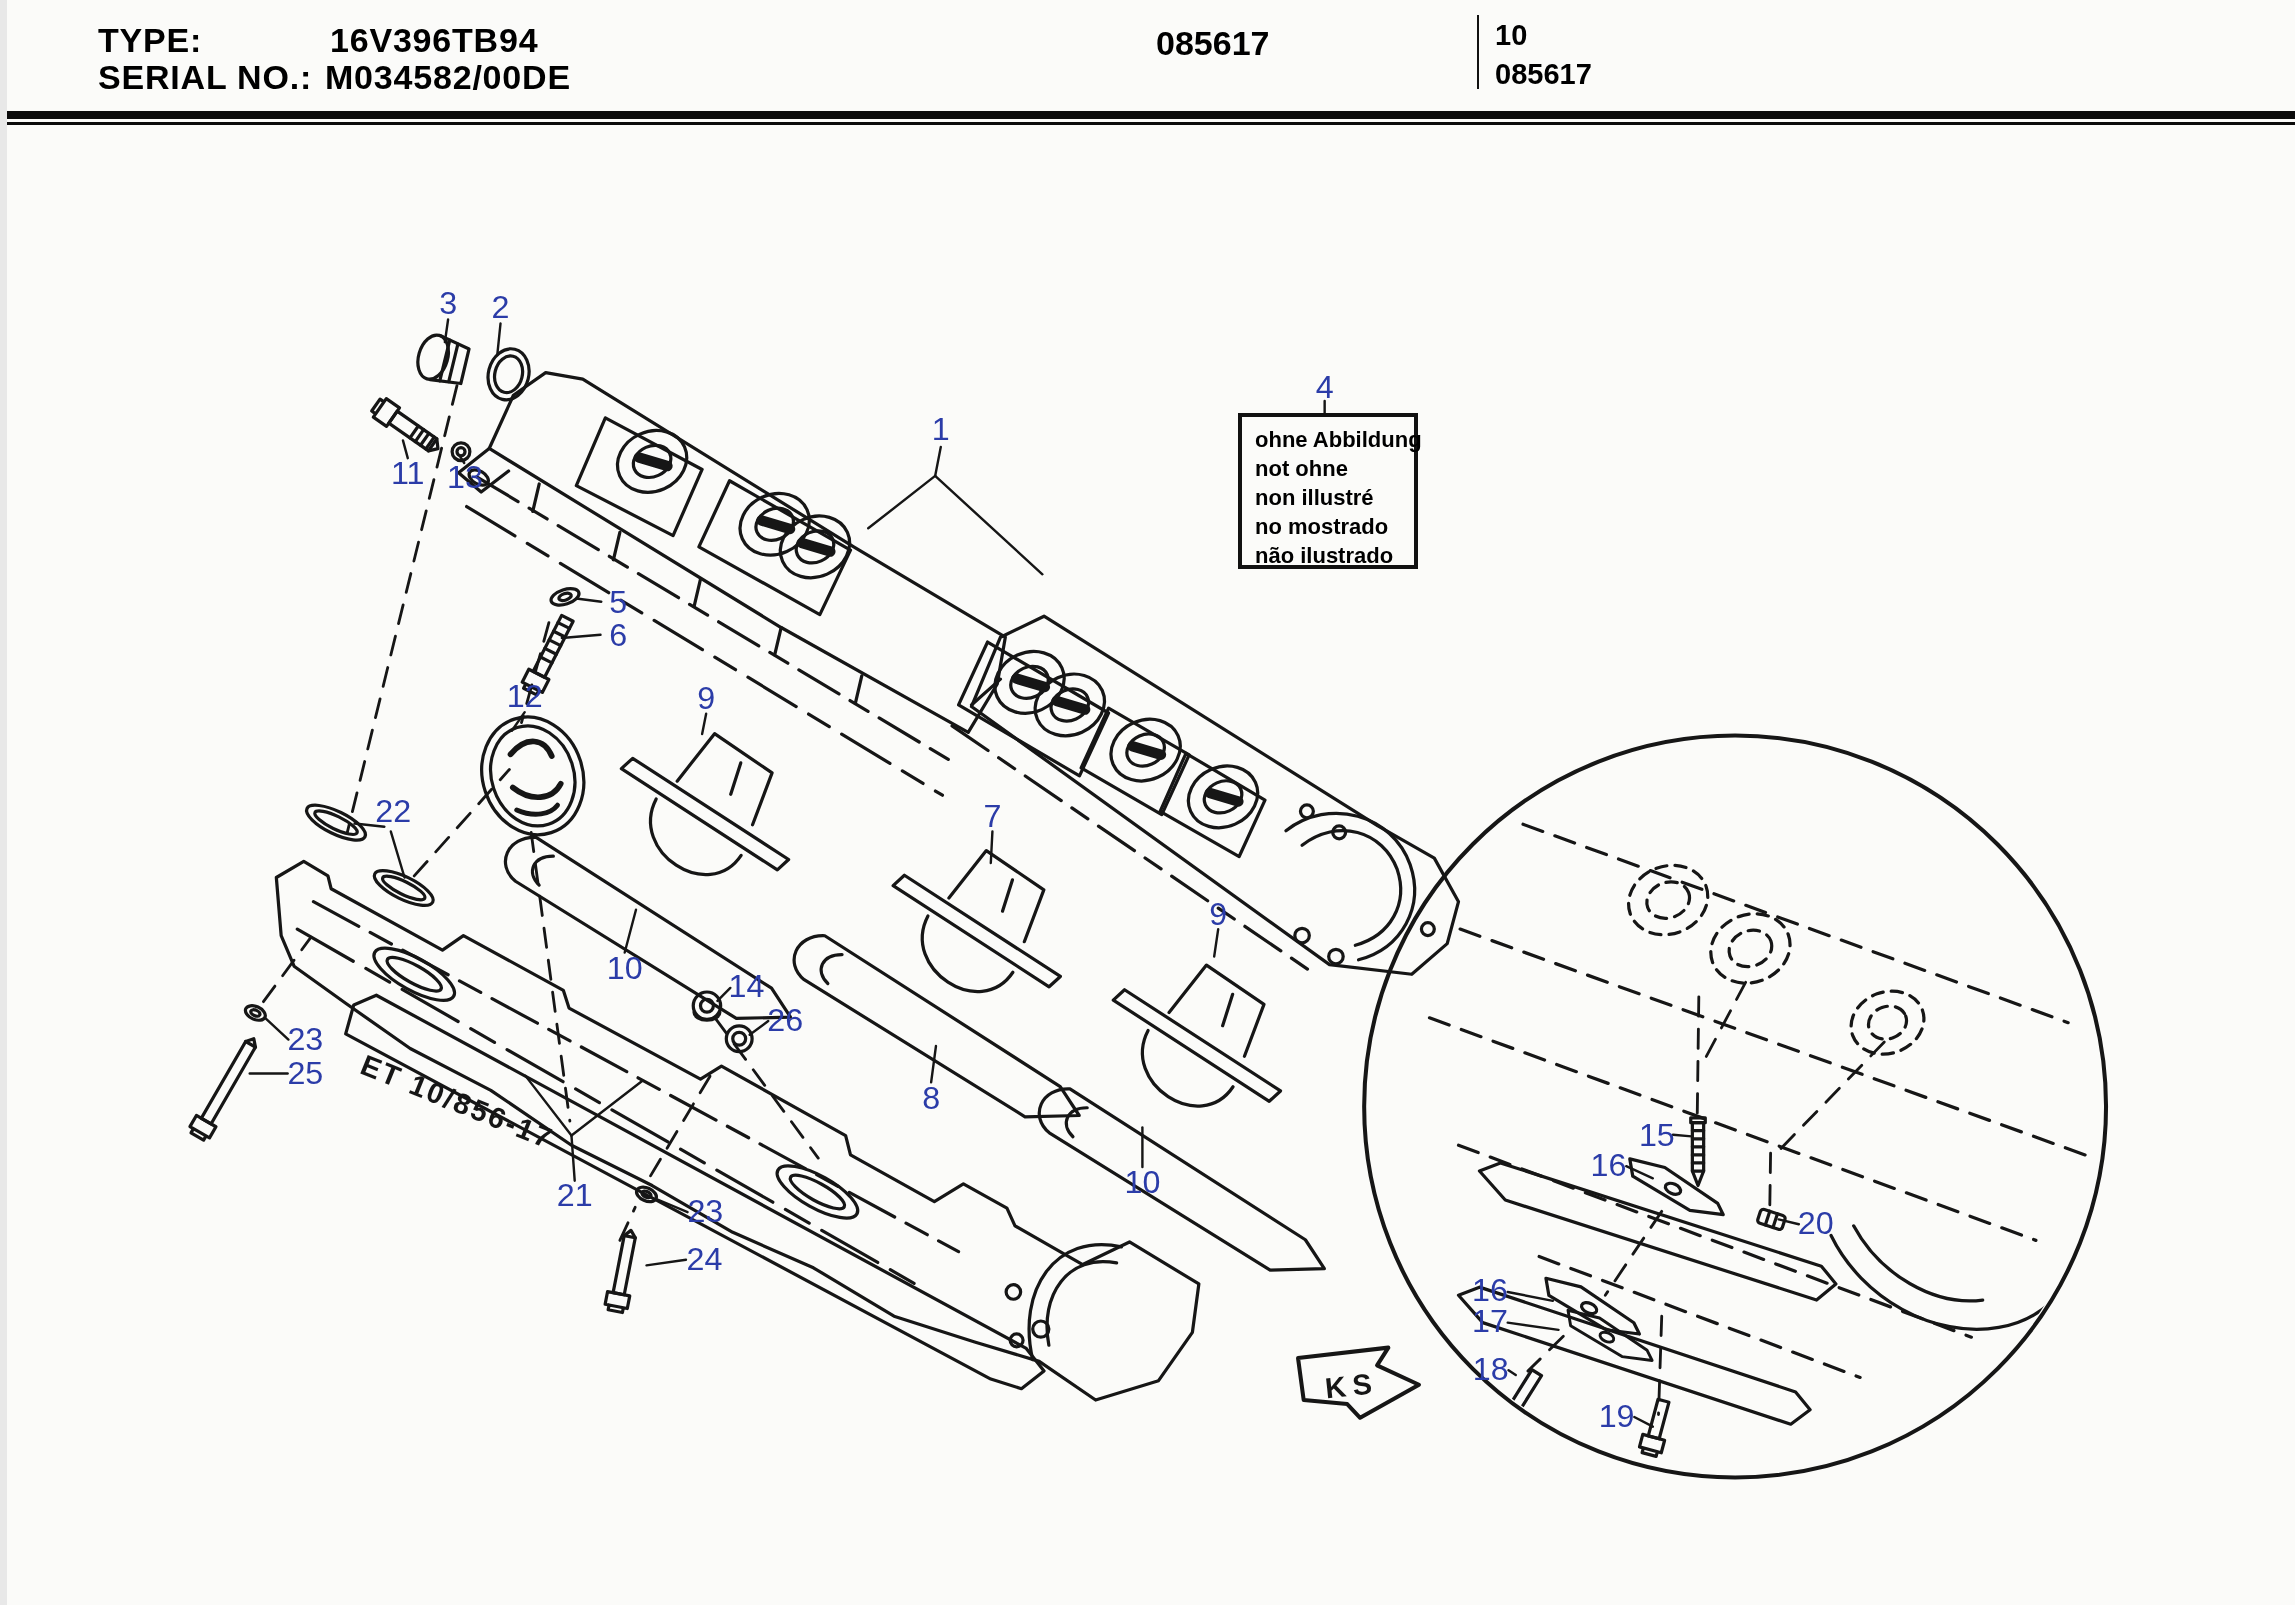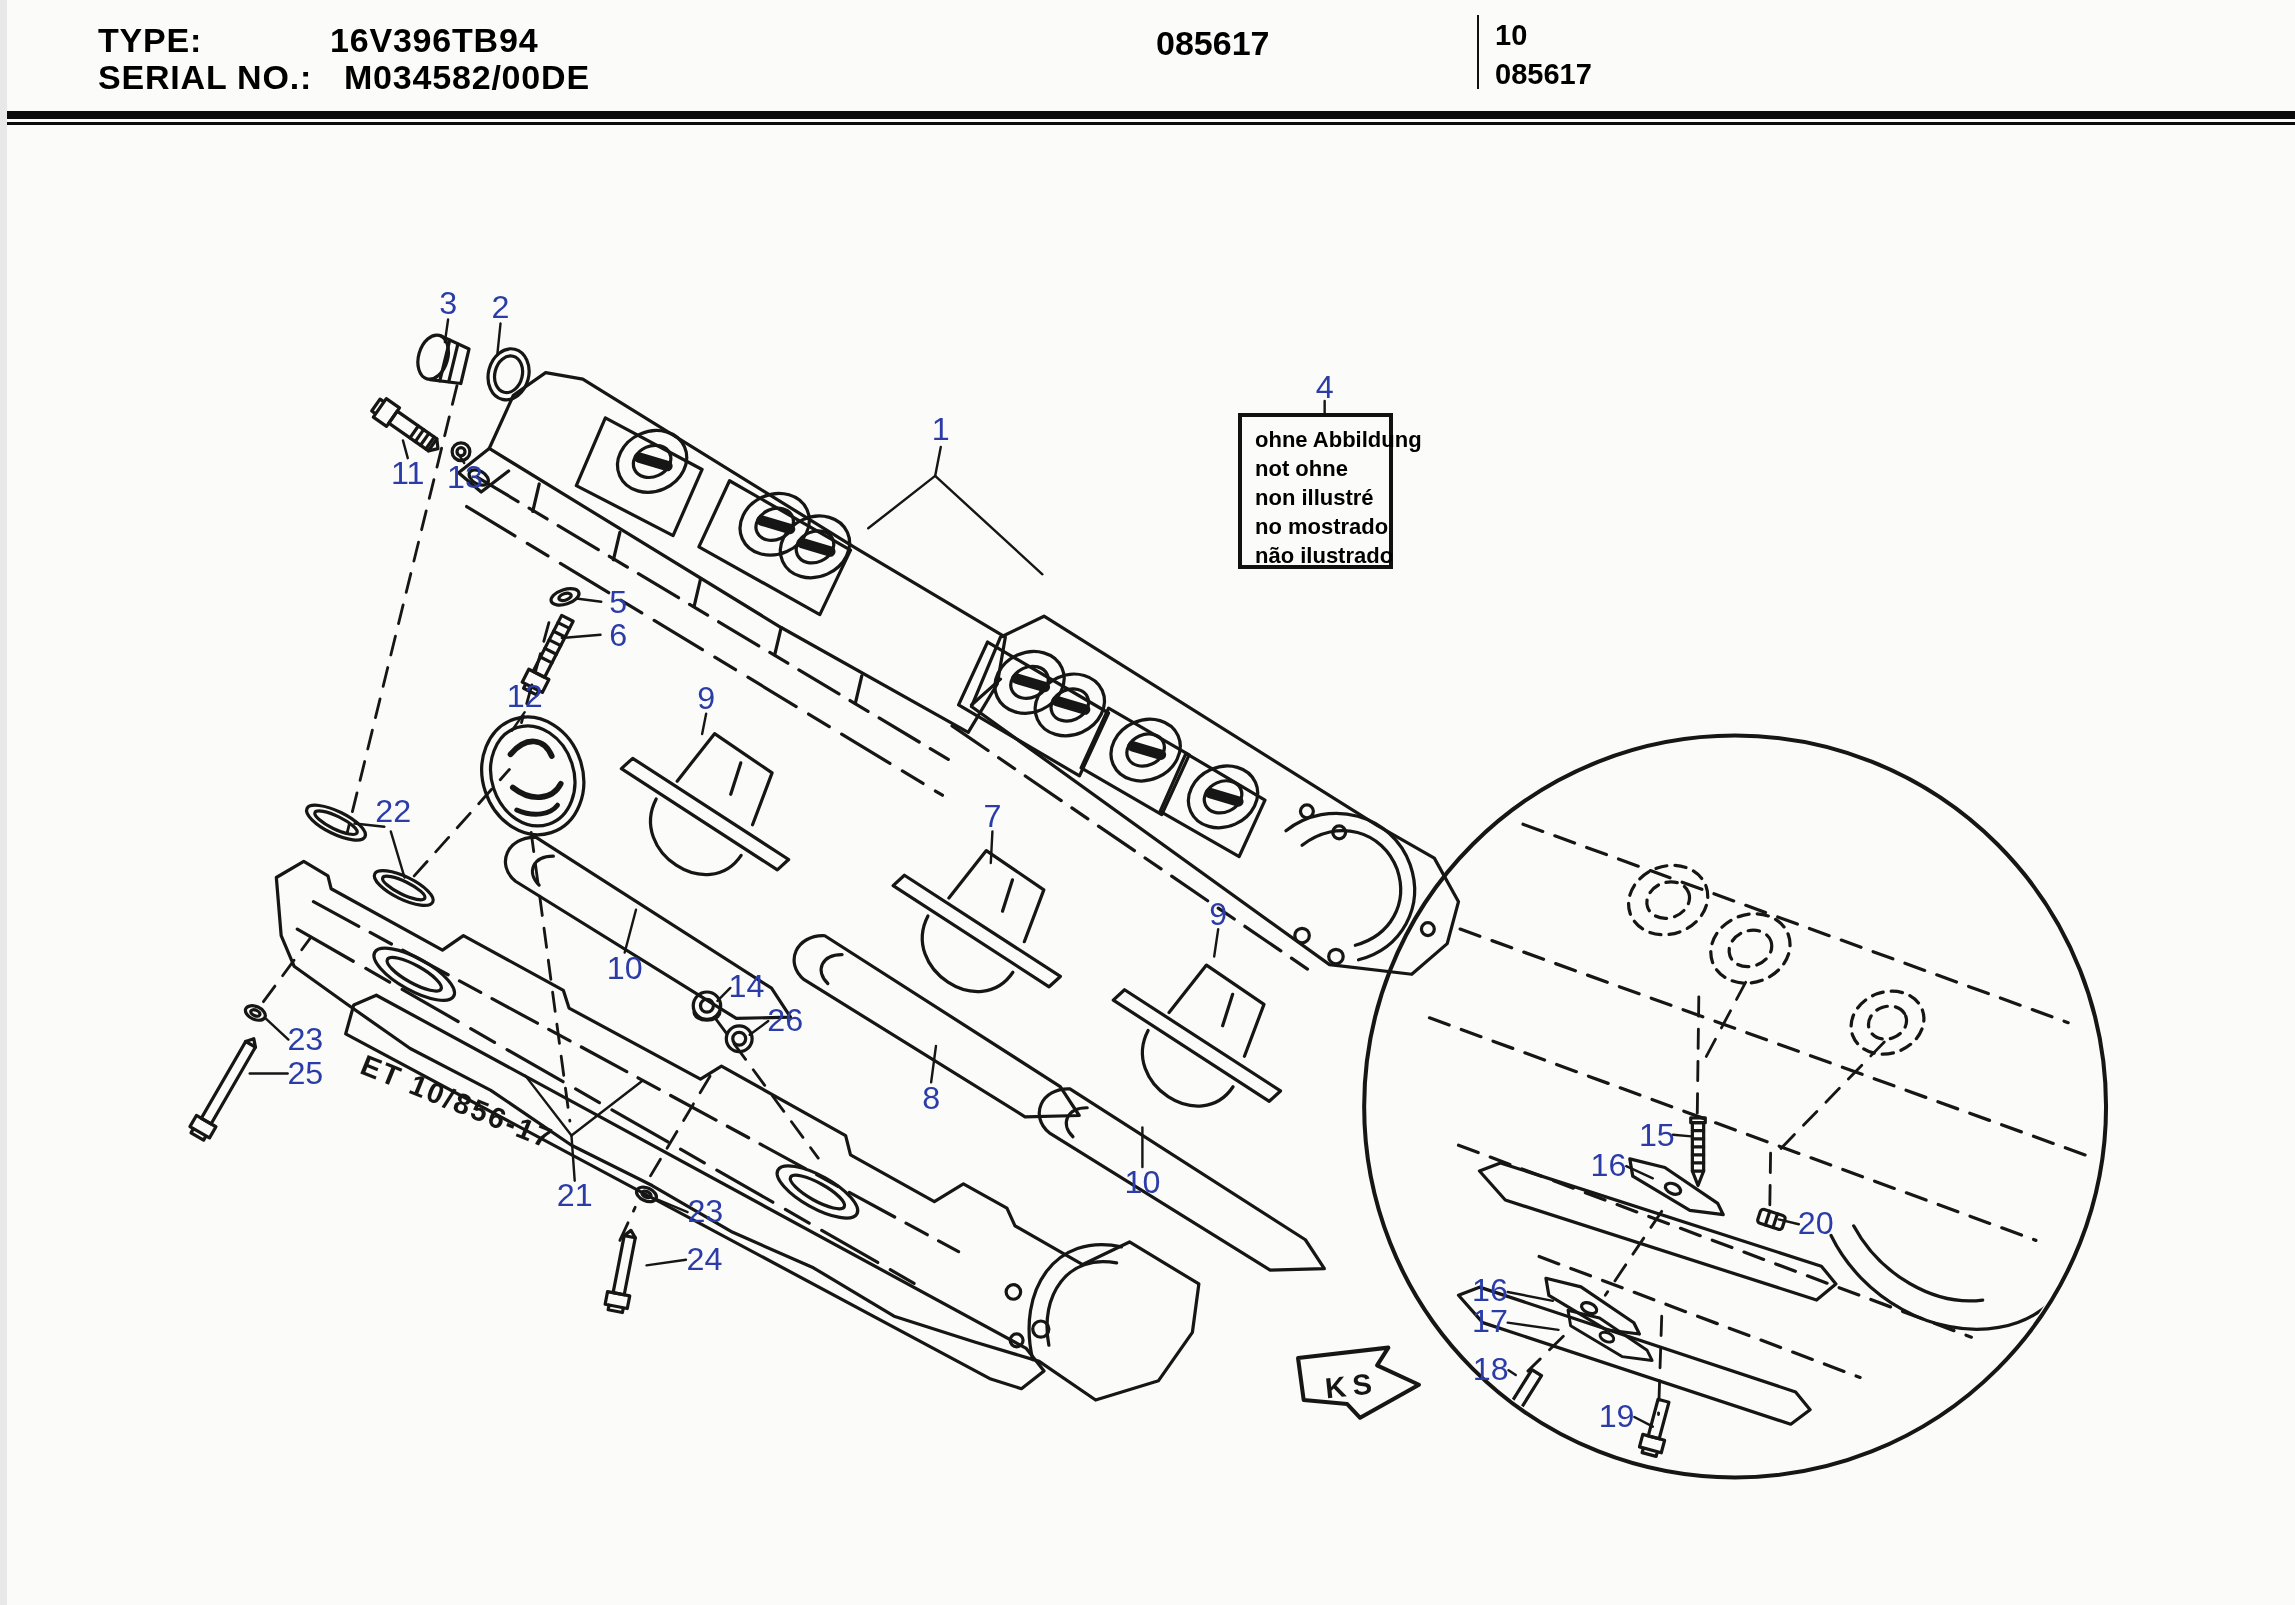--- a/index.html
+++ b/index.html
@@ -6,35 +6,35 @@
   .page{position:relative;width:2295px;height:1605px;background:#fbfbf9;overflow:hidden;
         font-family:"Liberation Sans",sans-serif;color:#000000;margin-left:7px;}
   .hdr{position:absolute;font-weight:bold;white-space:pre;}
   .hdr-label{font-size:34px;letter-spacing:0.8px;}
   .hdr-val{font-size:34px;letter-spacing:0.8px;text-align:center;}
   .hdr-center{font-size:34px;}
   .hdr-right{font-size:29px;font-weight:bold;}
   .vbar{position:absolute;left:1470px;top:14.5px;width:2.4px;height:74px;background:#111;}
   .rule1{position:absolute;left:0;top:111px;width:2295px;height:8px;background:#0b0b0b;}
   .rule2{position:absolute;left:0;top:122px;width:2295px;height:3.2px;background:#0b0b0b;}
-  .notbox{position:absolute;left:1231px;top:413px;width:155px;height:156px;border:4px solid #111;
+  .notbox{position:absolute;left:1231px;top:413px;width:180px;height:156px;border:4px solid #111;
           background:#fbfbf9;box-sizing:border-box;padding:8px 0 0 13px;}
   .notbox div{font-size:22px;font-weight:bold;line-height:29px;white-space:nowrap;}
   svg text.callout{font-family:"Liberation Sans",sans-serif;font-size:40px;}
   svg text.mark{font-family:"Liberation Sans",sans-serif;font-weight:bold;fill:#161616;}
 </style>
 </head>
 <body>
 
 <div class="page">
 
   <div class="hdr hdr-label" style="left:91px;top:21px;">TYPE:</div>
   <div class="hdr hdr-val" style="left:323px;top:21px;">16V396TB94</div>
   <div class="hdr hdr-label" style="left:91px;top:58px;text-align:right;">SERIAL NO.:</div>
-  <div class="hdr hdr-val" style="left:337px;top:58px;">M034582/00DE</div>
+  <div class="hdr hdr-val" style="left:318px;top:58px;">M034582/00DE</div>
   <div class="hdr hdr-center" style="left:1149px;top:24px;">085617</div>
   <div class="vbar"></div>
   <div class="hdr hdr-right" style="left:1488px;top:19.4px;">10</div>
   <div class="hdr hdr-right" style="left:1488px;top:58px;">085617</div>
   <div class="rule1"></div>
   <div class="rule2"></div>
 
   <svg id="diagram" width="2295" height="1605" viewBox="0 0 2846 1990" style="position:absolute;left:0;top:0;" fill="none" stroke="#161616" stroke-width="4" stroke-linecap="round" stroke-linejoin="round">
 
     <defs>

